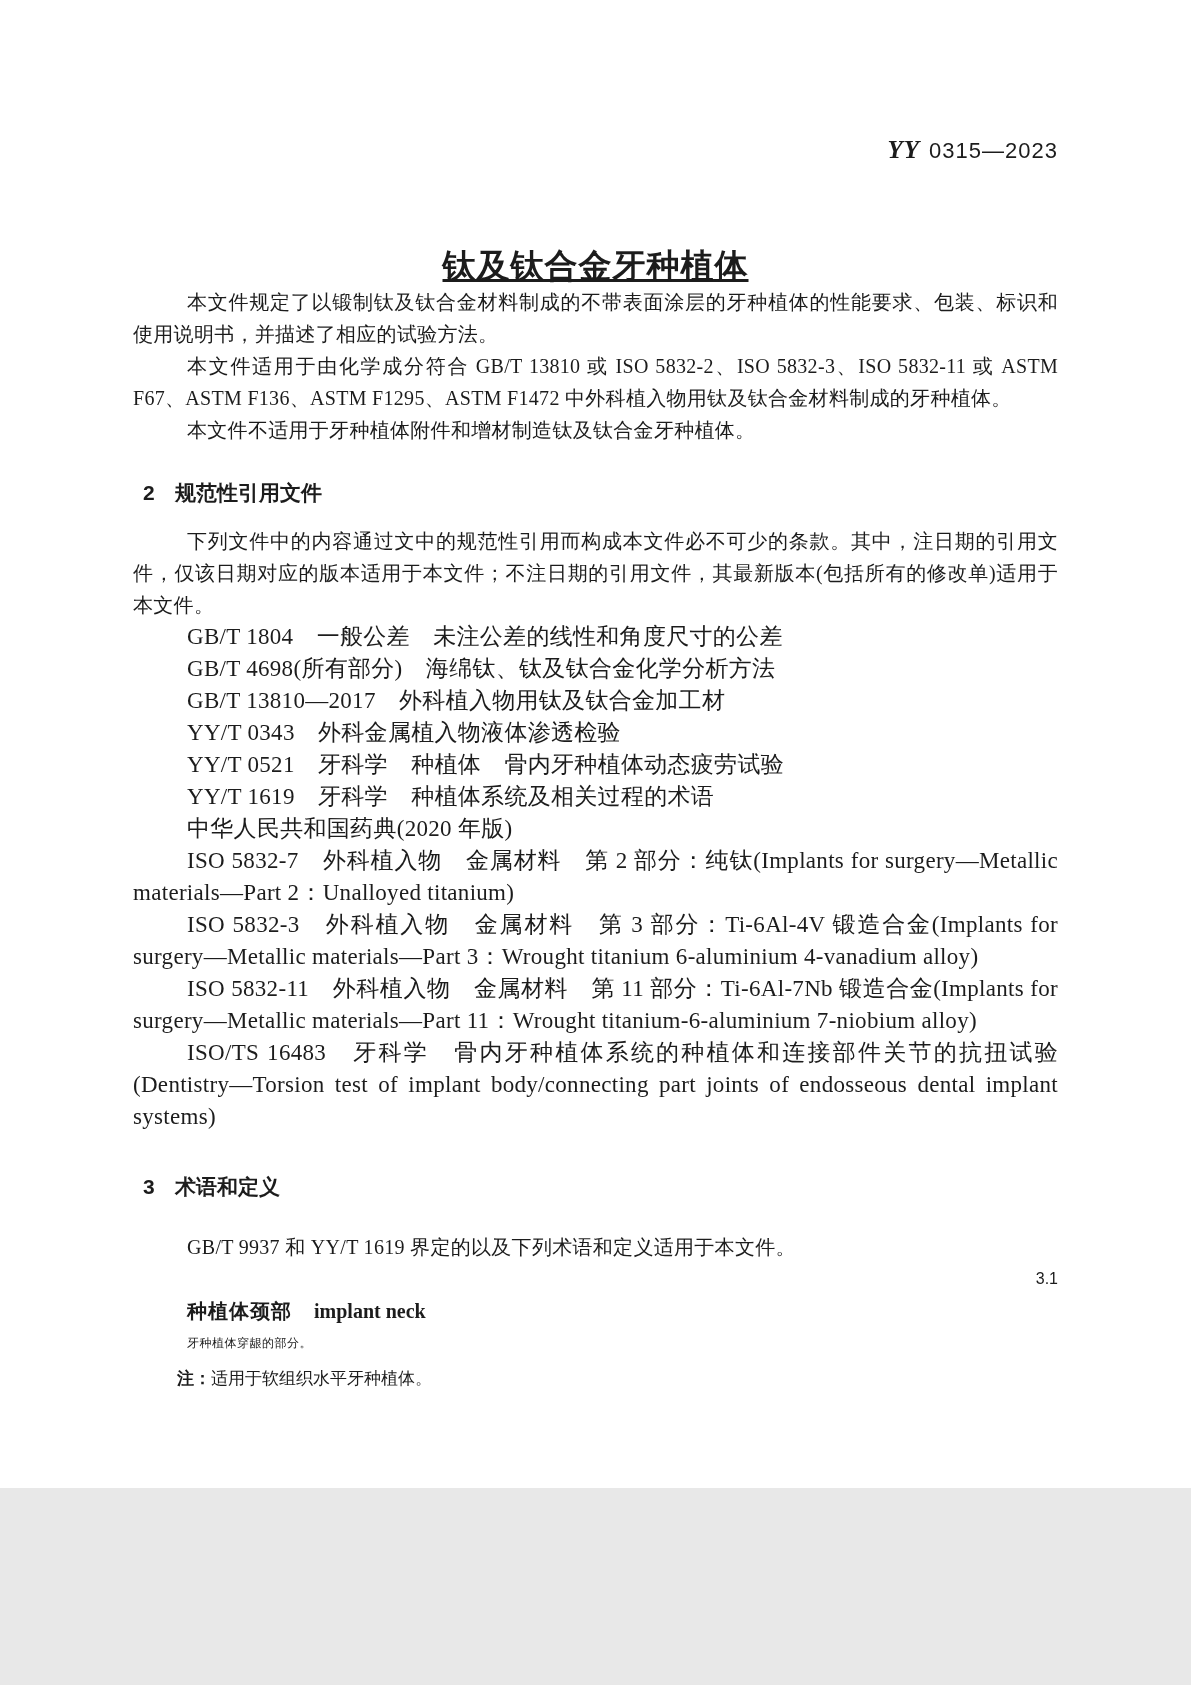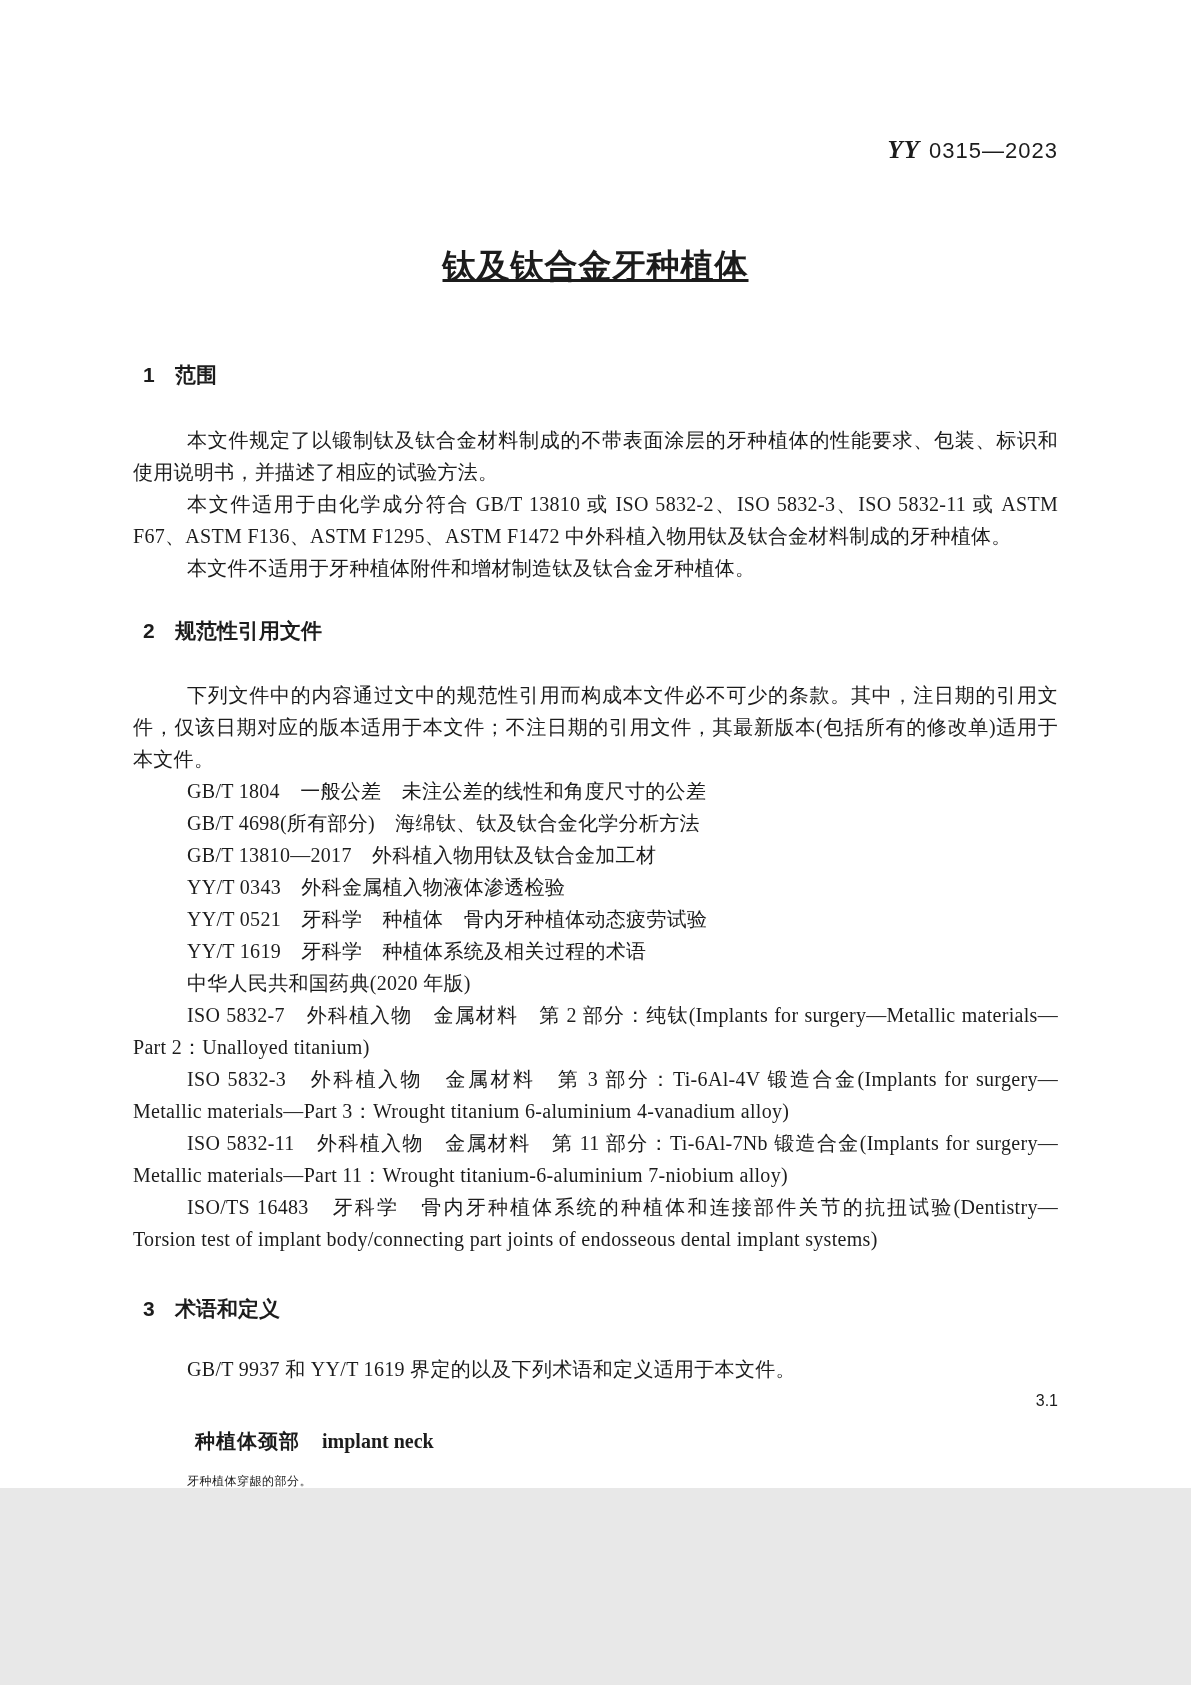--- a/index.html
+++ b/index.html
@@ -63,53 +63,53 @@
     font-size: 21px;
     font-weight: bold;
     line-height: 32px;
     padding-left: 10px;
   }
   .sec-heading .sec-num {
     display: inline-block;
     min-width: 32px;
   }
   .h-sec1 { margin: 73px 0 33px 0; }
-  .h-sec2 { margin: 31px 0 32px 0; }
+  .h-sec2 { margin: 31px 0 16px 0; }
   .h-sec3 { margin: 38px 0 28px 0; }
 
   
   .para {
     margin: 0;
     font-size: 20px;
     line-height: 32px;
     text-align: justify;
     text-justify: inter-character;
     text-indent: 54px;
     letter-spacing: 0.3px;
   }
   .ref-item {
     margin: 0;
-    font-size: 20px;
+    font-size: 23px;
     line-height: 32px;
     text-align: justify;
     text-justify: inter-character;
     text-indent: 54px;
     letter-spacing: 0.3px;
   }
 
   
   .clause-num {
     font-family: "Liberation Sans", "DejaVu Sans", sans-serif;
     font-size: 16px;
     line-height: 32px;
     padding-left: 10px;
     text-align: right;
   }
   .term-line {
-    margin: 8px;
+    margin: 0;
     font-size: 20px;
     line-height: 32px;
     text-indent: 54px;
     font-weight: bold;
   }
   .term-zh {
     font-family: "Liberation Sans", "DejaVu Sans", sans-serif;
     letter-spacing: 1px;
   }
   .term-en {
@@ -149,23 +149,20 @@
 
 <div class="page">
   <div class="content">
 
     <div class="doc-code">
       <span class="code-yy">YY</span><span class="code-num">0315—2023</span>
     </div>
 
     <h1 class="doc-title hei">钛及钛合金牙种植体</h1>
 
-    <div class="sec-heading hei h-sec1">
-      <span class="sec-num">1</span><span>范围</span>
-    </div>
     <p class="para">本文件规定了以锻制钛及钛合金材料制成的不带表面涂层的牙种植体的性能要求、包装、标识和使用说明书，并描述了相应的试验方法。</p>
     <p class="para">本文件适用于由化学成分符合 GB/T 13810 或 ISO 5832-2、ISO 5832-3、ISO 5832-11 或 ASTM F67、ASTM F136、ASTM F1295、ASTM F1472 中外科植入物用钛及钛合金材料制成的牙种植体。</p>
     <p class="para">本文件不适用于牙种植体附件和增材制造钛及钛合金牙种植体。</p>
 
     <div class="sec-heading hei h-sec2">
       <span class="sec-num">2</span><span>规范性引用文件</span>
     </div>
     <p class="para">下列文件中的内容通过文中的规范性引用而构成本文件必不可少的条款。其中，注日期的引用文件，仅该日期对应的版本适用于本文件；不注日期的引用文件，其最新版本(包括所有的修改单)适用于本文件。</p>
     <p class="ref-item">GB/T 1804　一般公差　未注公差的线性和角度尺寸的公差</p>
     <p class="ref-item">GB/T 4698(所有部分)　海绵钛、钛及钛合金化学分析方法</p>

